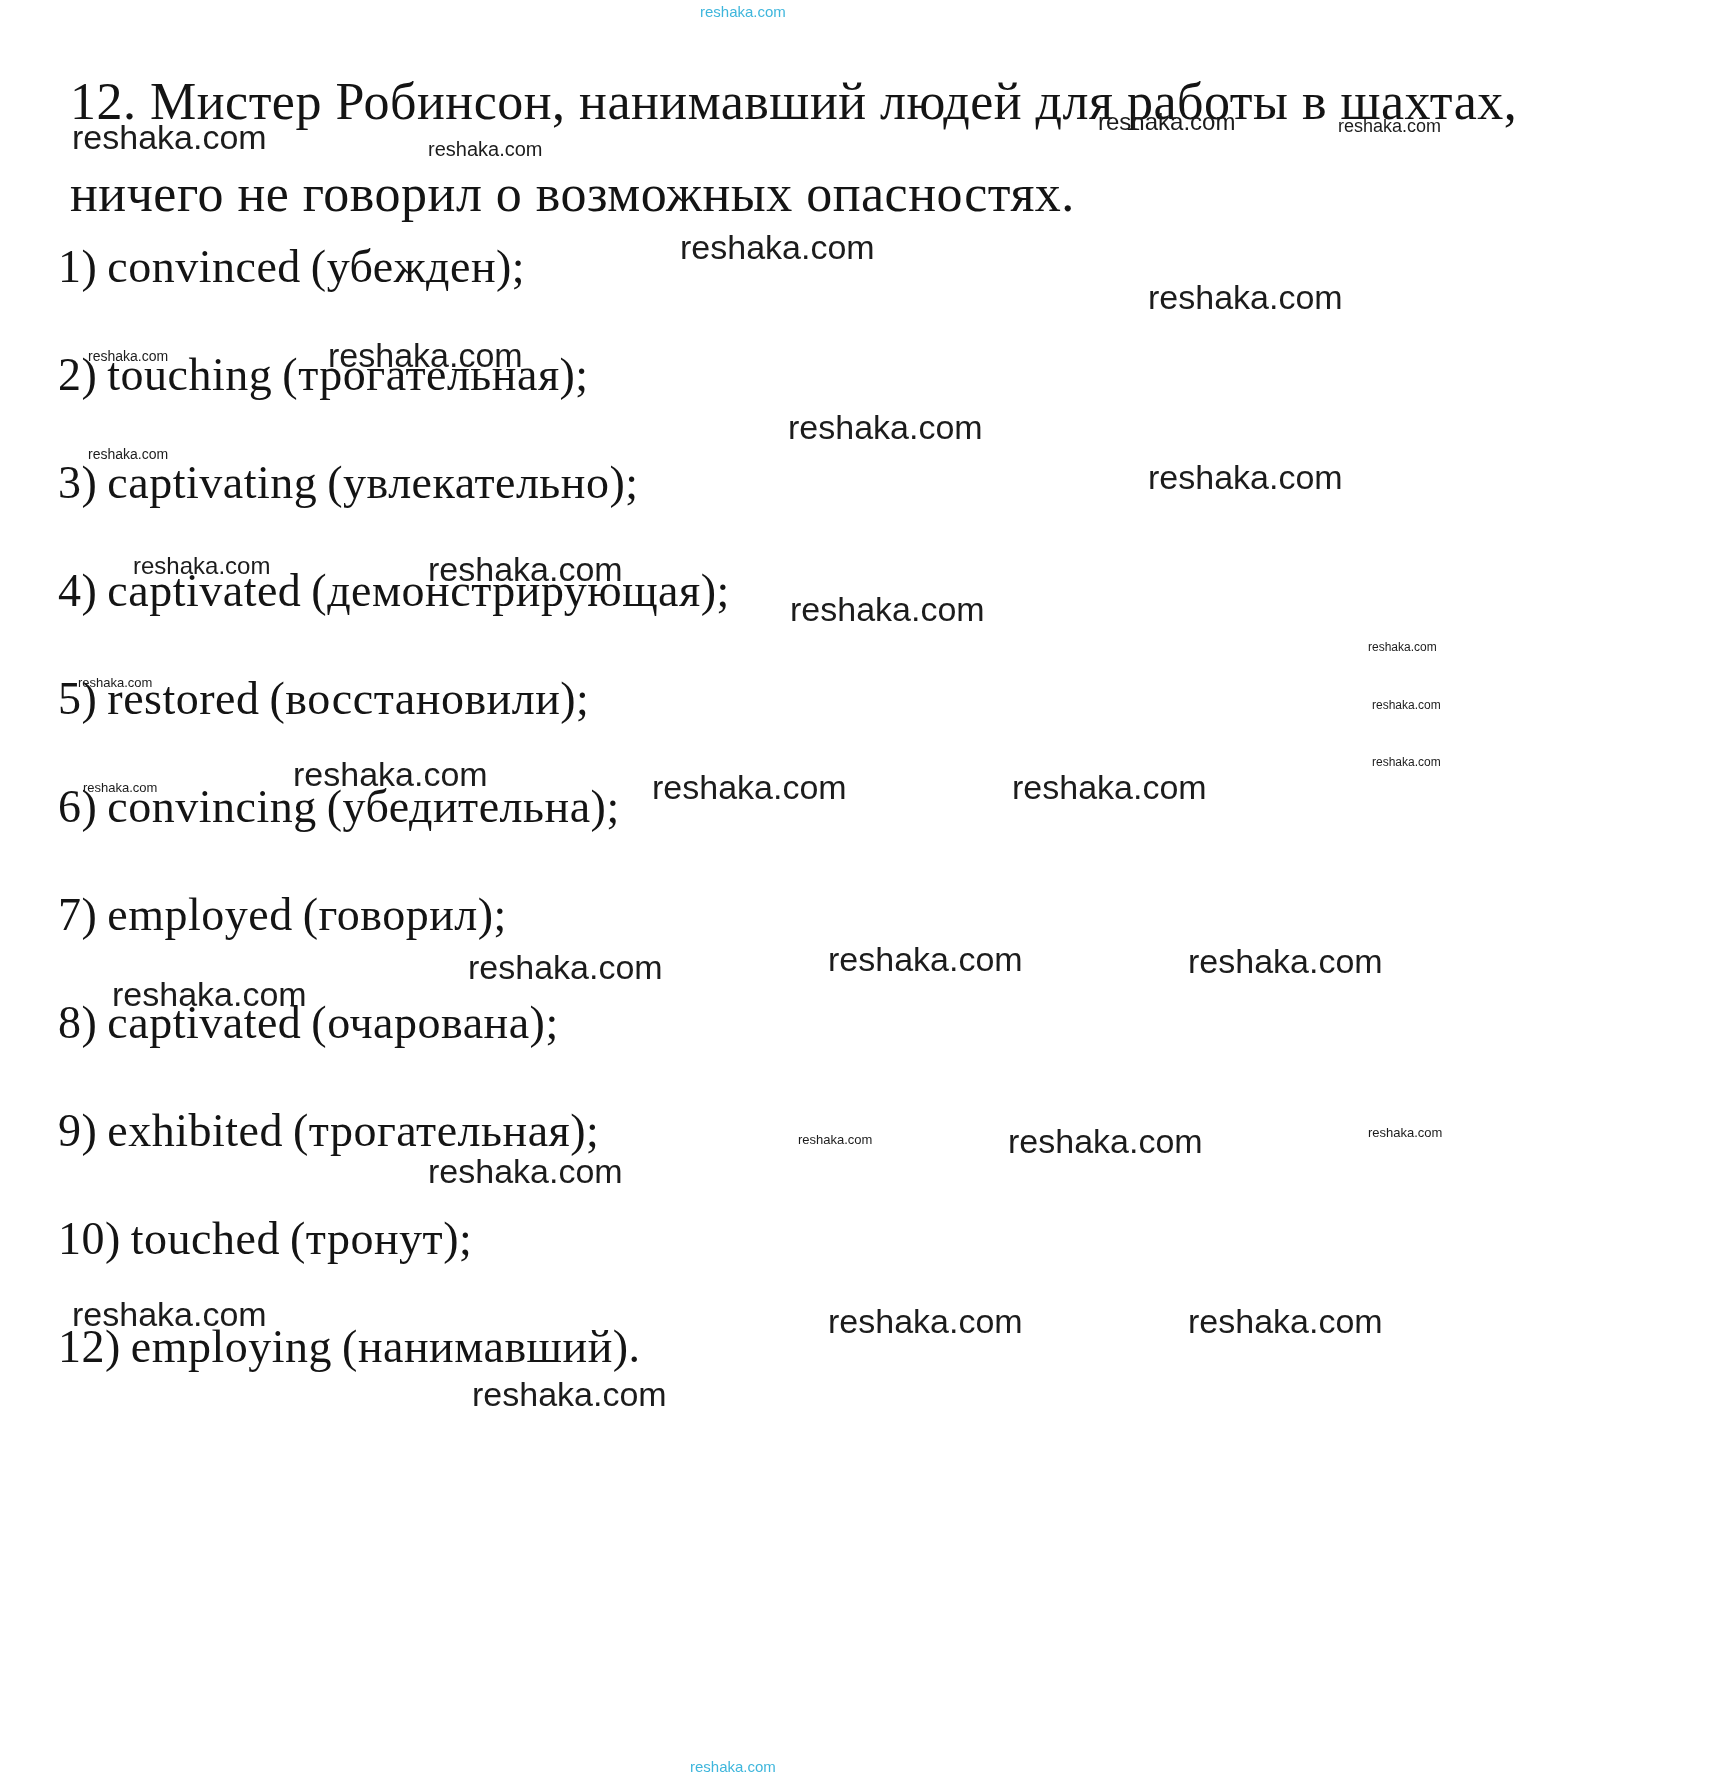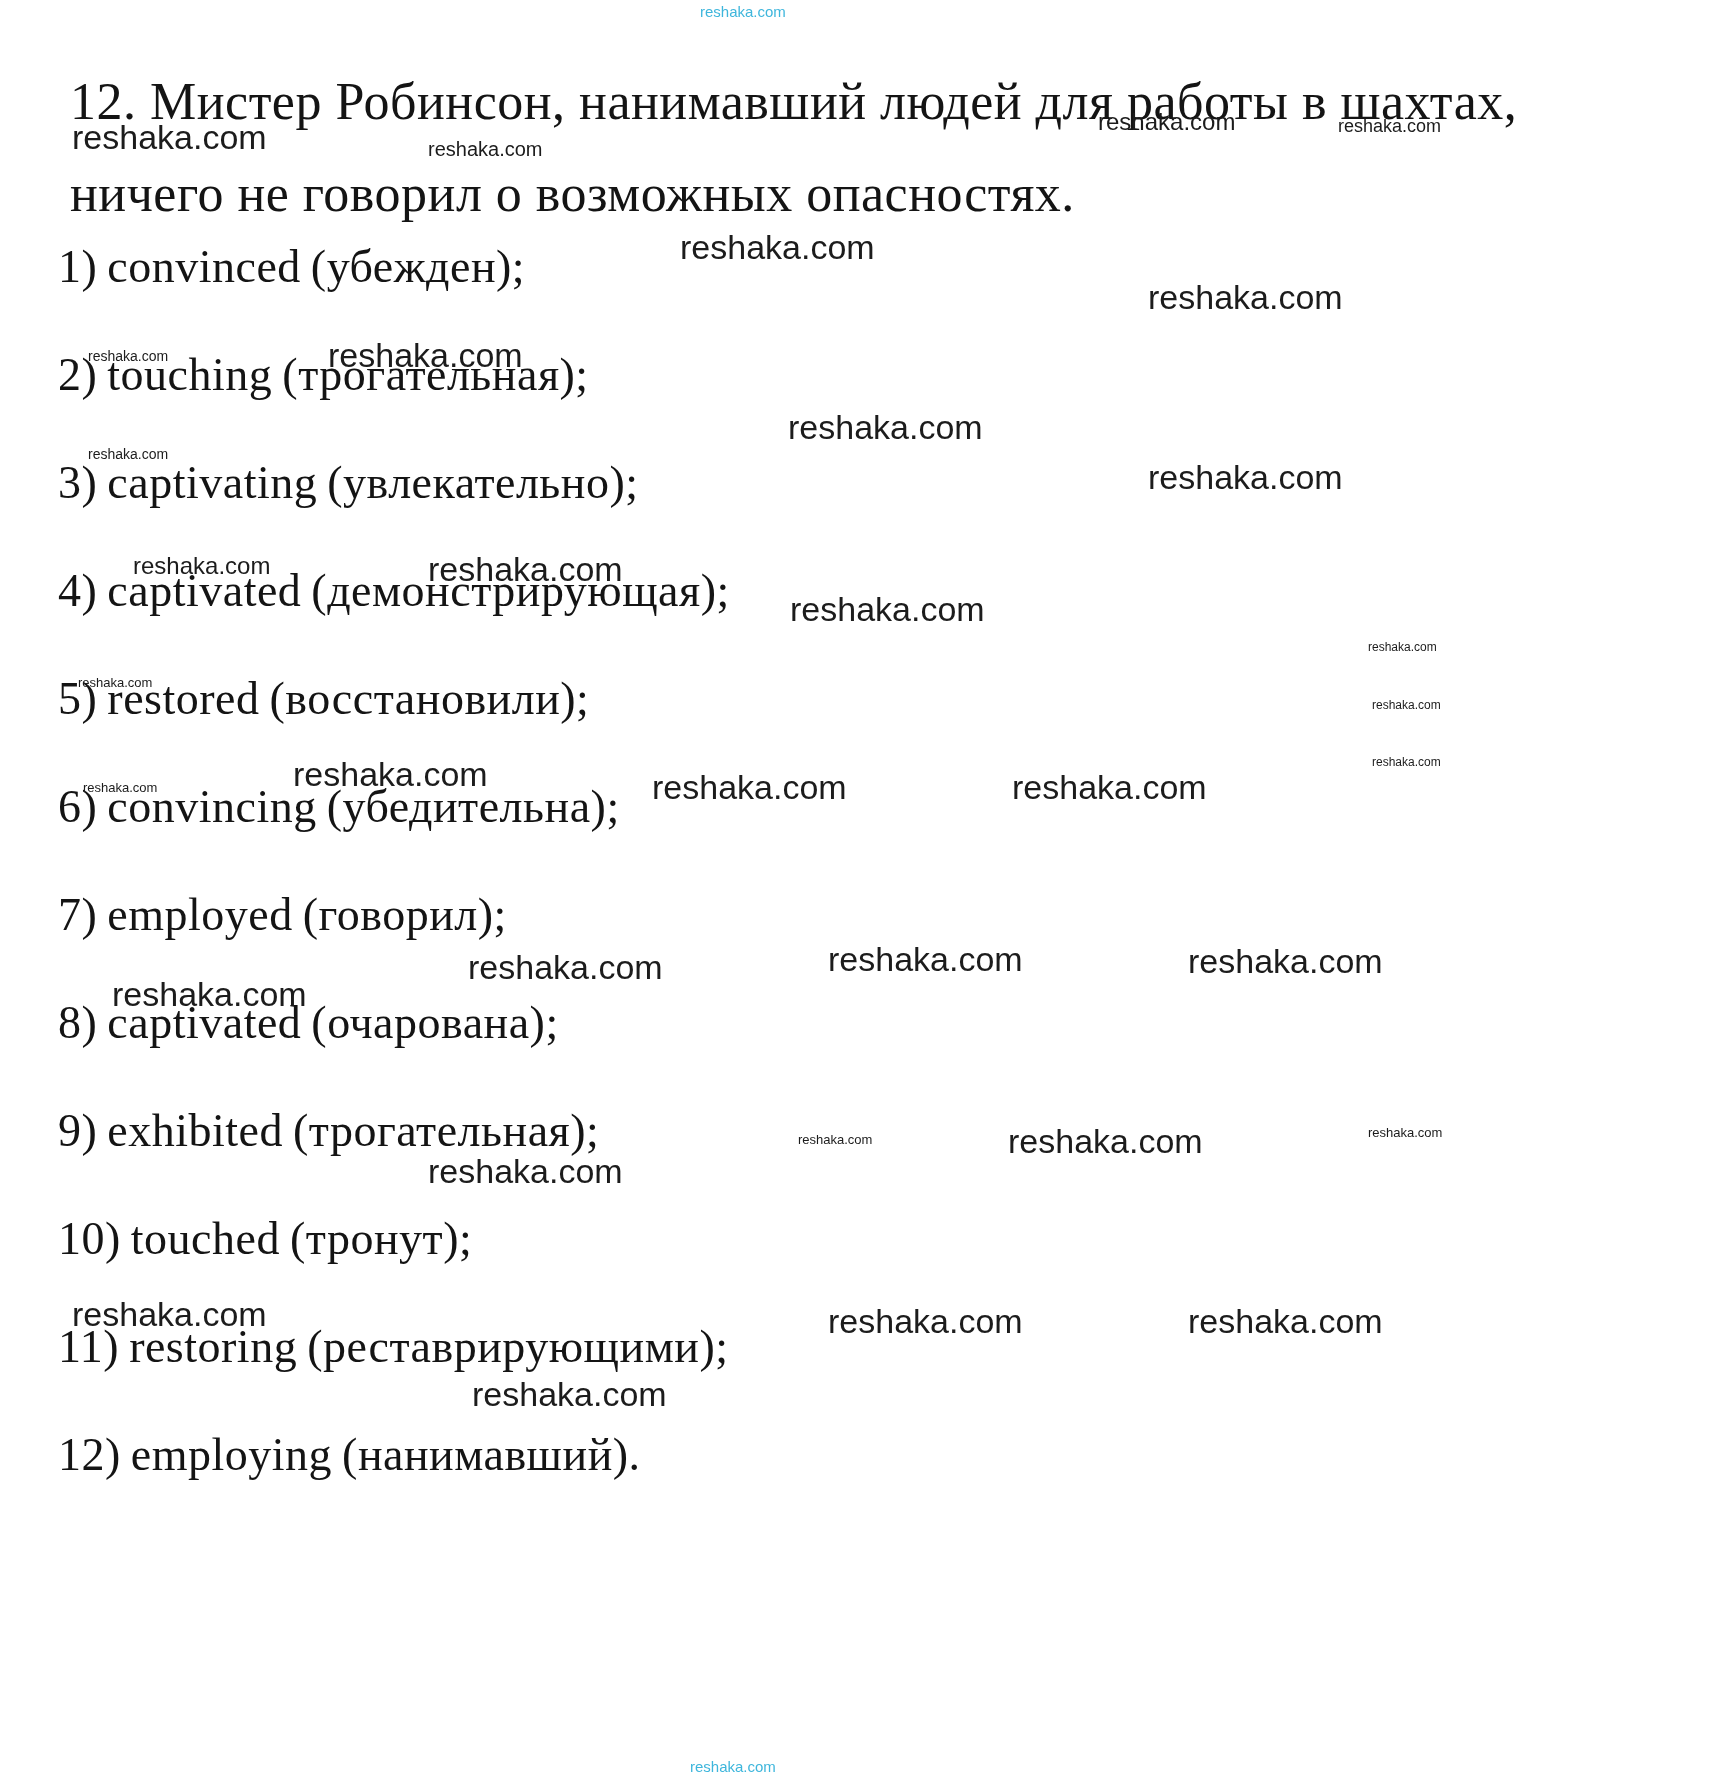--- a/index.html
+++ b/index.html
@@ -95,23 +95,20 @@
       </li>
 
       <li class="answer">
         <span class="num">9)</span><span class="en">exhibited</span><span class="ru">(трогательная);</span>
       </li>
 
       <li class="answer">
         <span class="num">10)</span><span class="en">touched</span><span class="ru">(тронут);</span>
       </li>
 
-      <li class="answer">
-        <span class="num">11)</span><span class="en">restoring</span><span class="ru">(реставрирующими);</span>
-      </li>
 
       <li class="answer">
         <span class="num">12)</span><span class="en">employing</span><span class="ru">(нанимавший).</span>
       </li>
     </ol>
 
   <div id="watermarks">
       <span class="wm" style="left: 700px; top: 3px; font-size: 15px; color: rgb(62, 182, 220);">reshaka.com</span>
       <span class="wm" style="left: 72px; top: 118px; font-size: 34px; color: rgb(28, 28, 28);">reshaka.com</span>
       <span class="wm" style="left: 428px; top: 138px; font-size: 20px; color: rgb(28, 28, 28);">reshaka.com</span>

